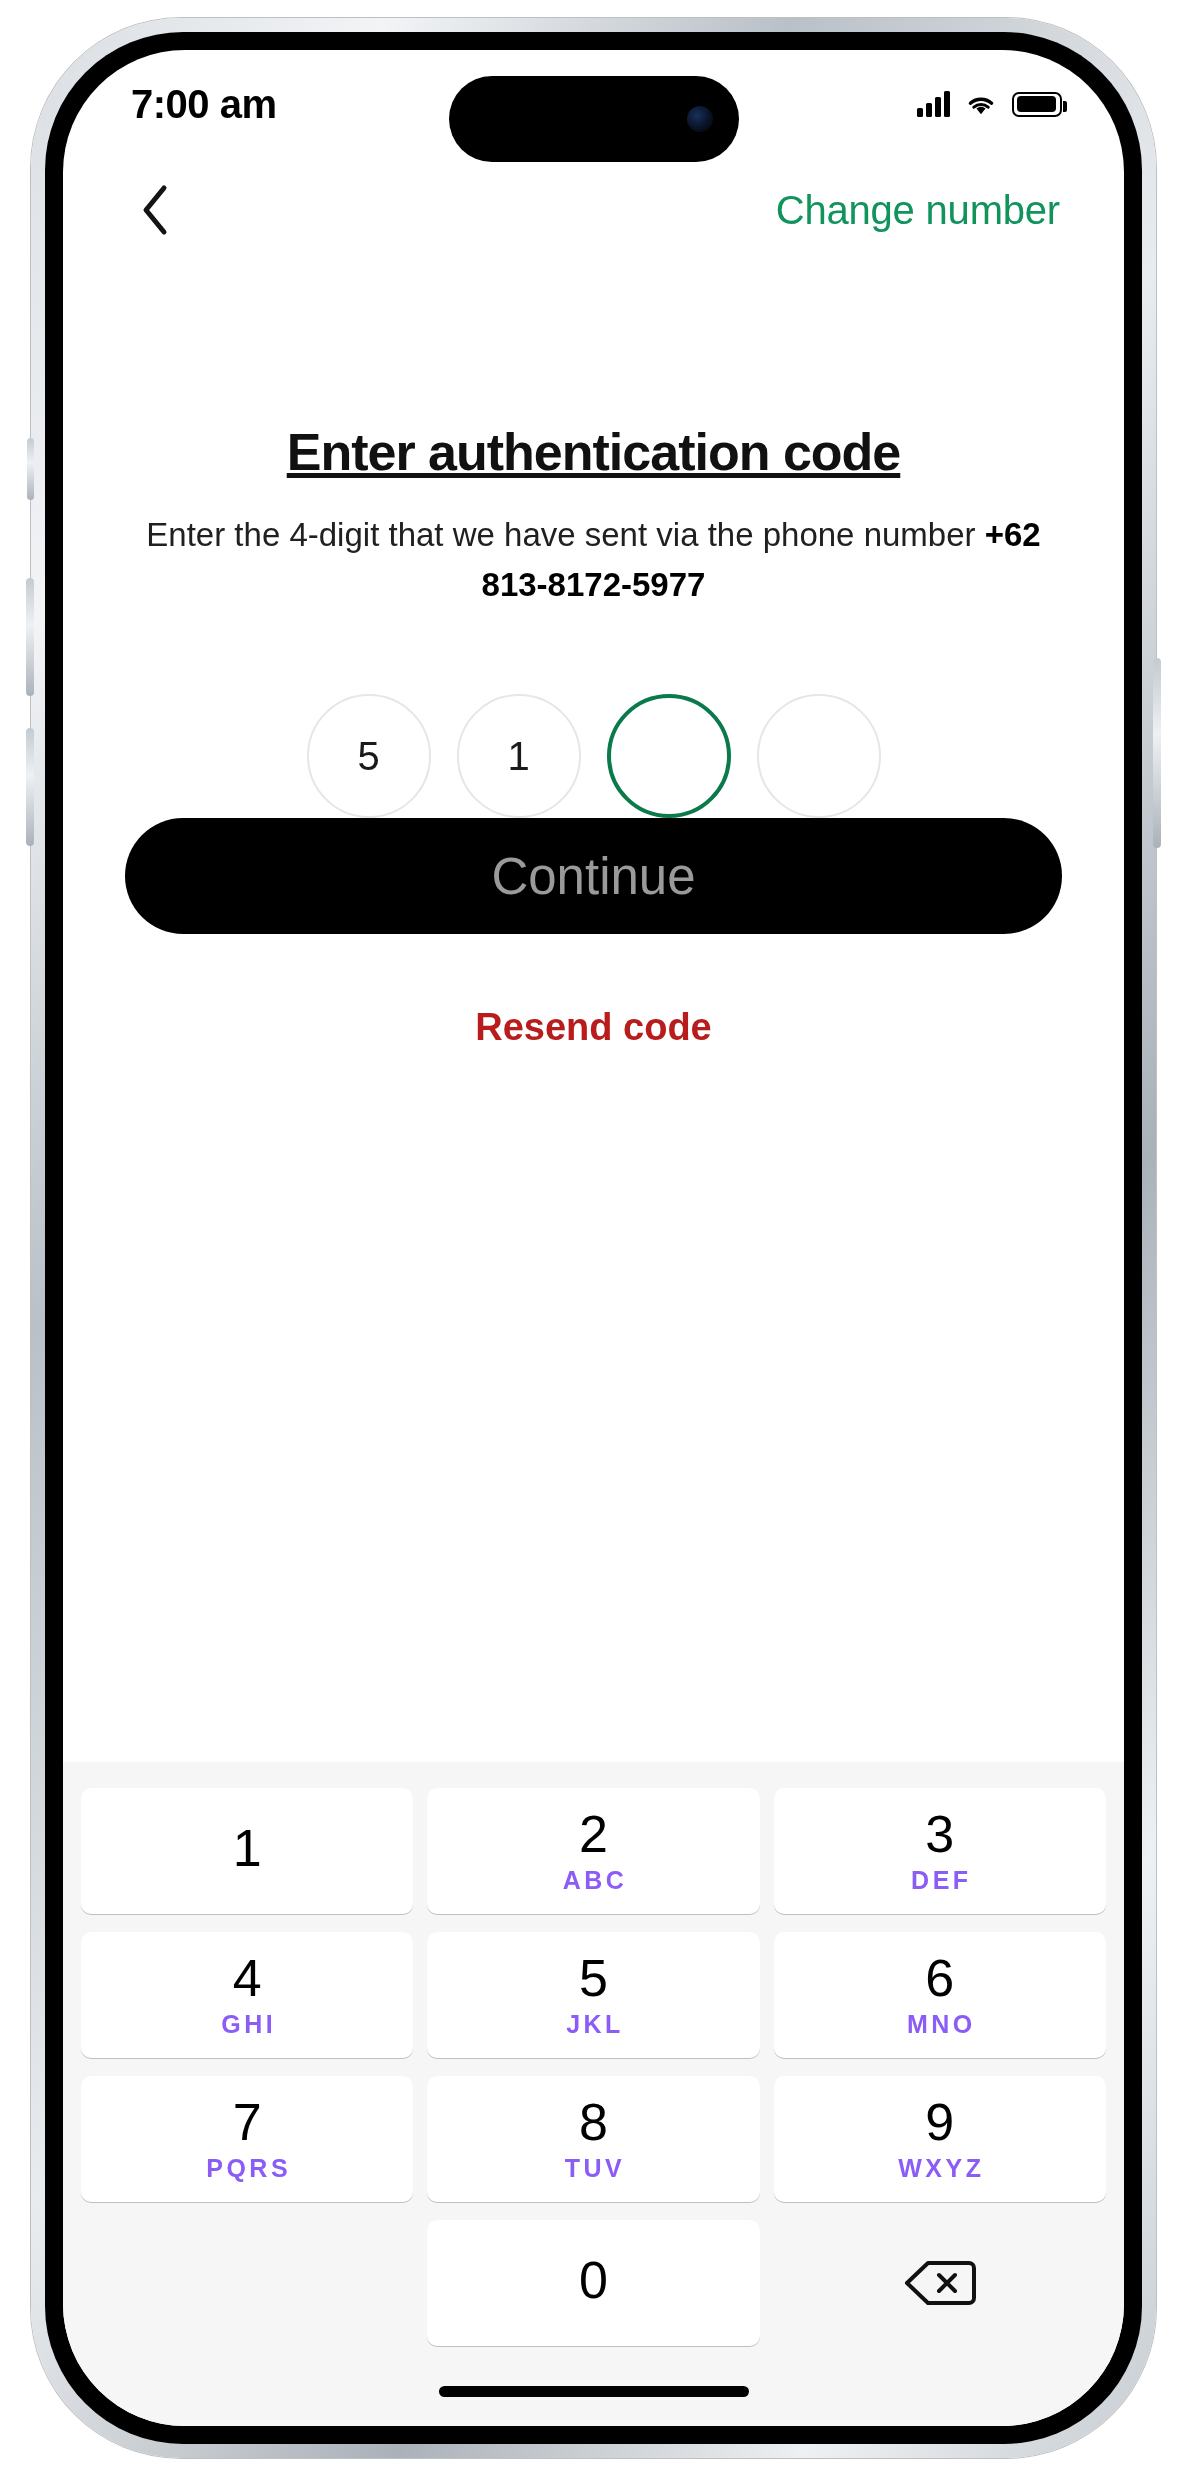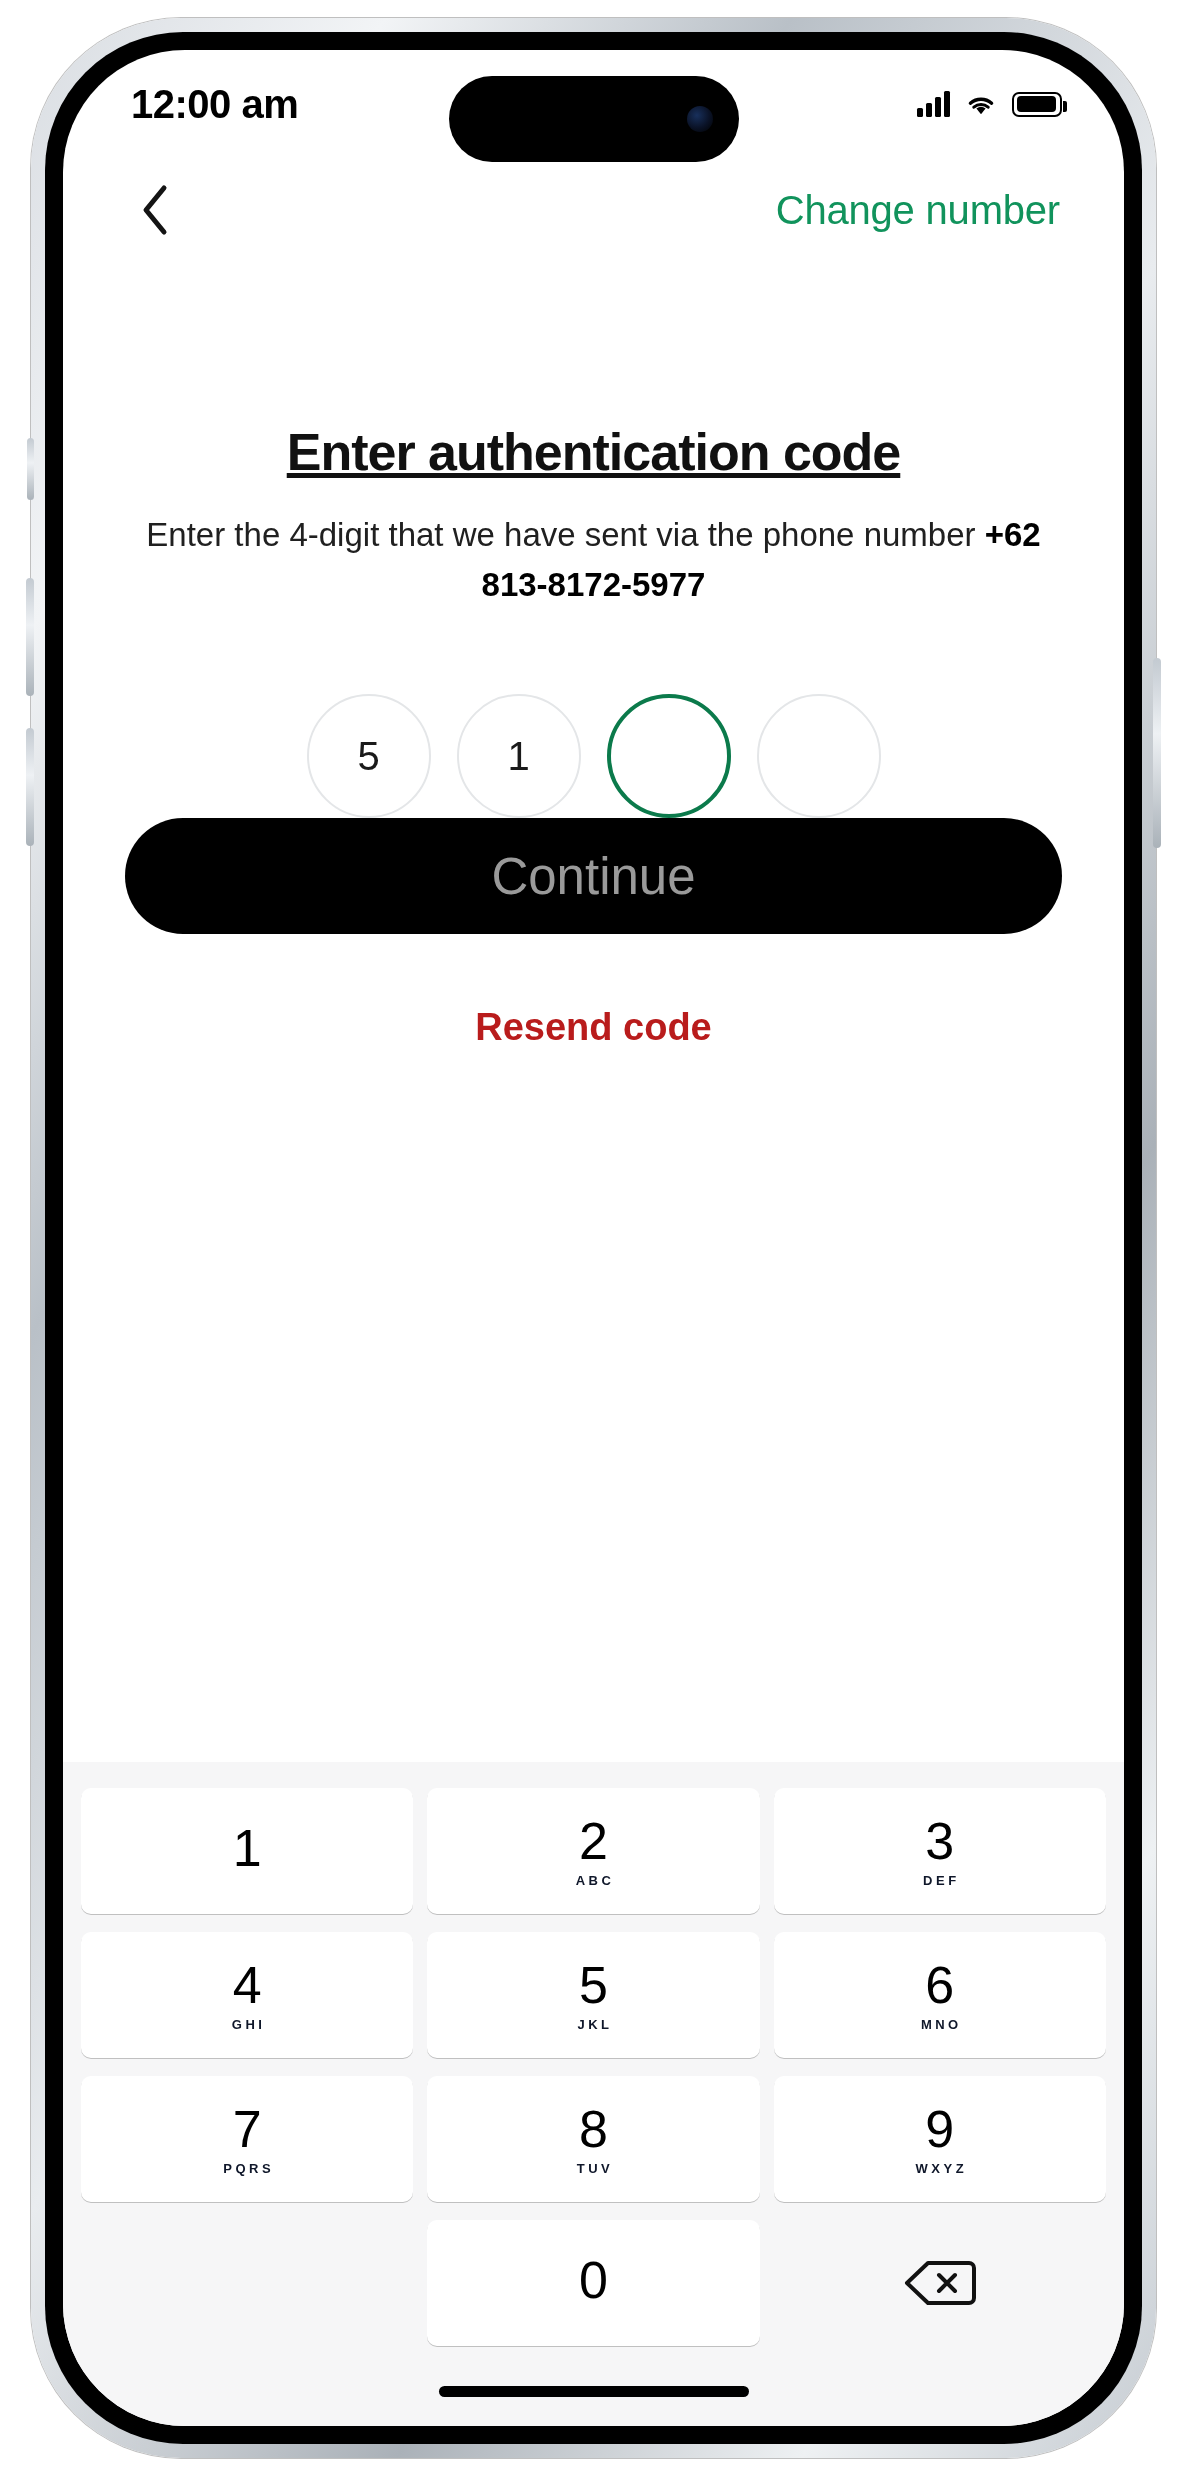--- a/index.html
+++ b/index.html
@@ -200,21 +200,21 @@
     background: #ffffff;
     border-radius: 10px;
     box-shadow: 0 1px 0 rgba(0,0,0,.22);
     display: flex; flex-direction: column;
     align-items: center; justify-content: center;
     cursor: pointer;
     user-select: none;
   }
   .key .num { font-size: 52px; color: #000; line-height: 1; font-weight: 400; }
   .key .sub {
-    font-size: 13px; font-weight: 700; color: #0f172a;
+    font-size: 25px; font-weight: 700; color: #8b5cf6;
     letter-spacing: 3.5px; margin-top: 6px; margin-left: 3px;
   }
   .key.blank { background: transparent; box-shadow: none; cursor: default; }
   .key.del   { background: transparent; box-shadow: none; }
 
   
   .home-indicator {
     height: 70px;
     display: flex; align-items: center; justify-content: center;
     background: #f6f6f7;
@@ -237,21 +237,21 @@
     <div class="phone-bezel">
       <div class="phone-screen">
 
         <div class="dynamic-island">
           <div class="di-lens"></div>
         </div>
 
         <div class="screen-col">
 
           <div class="statusbar">
-            <div class="sb-time">12:00 am</div>
+            <div class="sb-time">7:00 am</div>
             <div class="sb-spacer"></div>
             <div class="sb-icons">
               <span class="icon-signal">
                 <i></i>
                   <i></i>
                   <i></i>
                   <i></i>
               </span>
               <span class="icon-wifi">
                 <svg viewBox="0 0 34 26" width="34" height="26">

